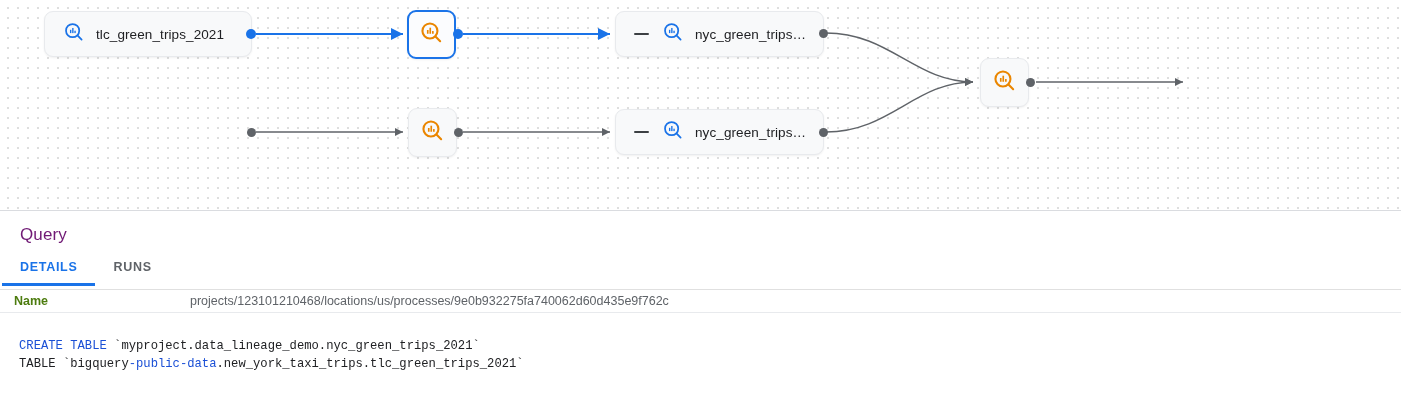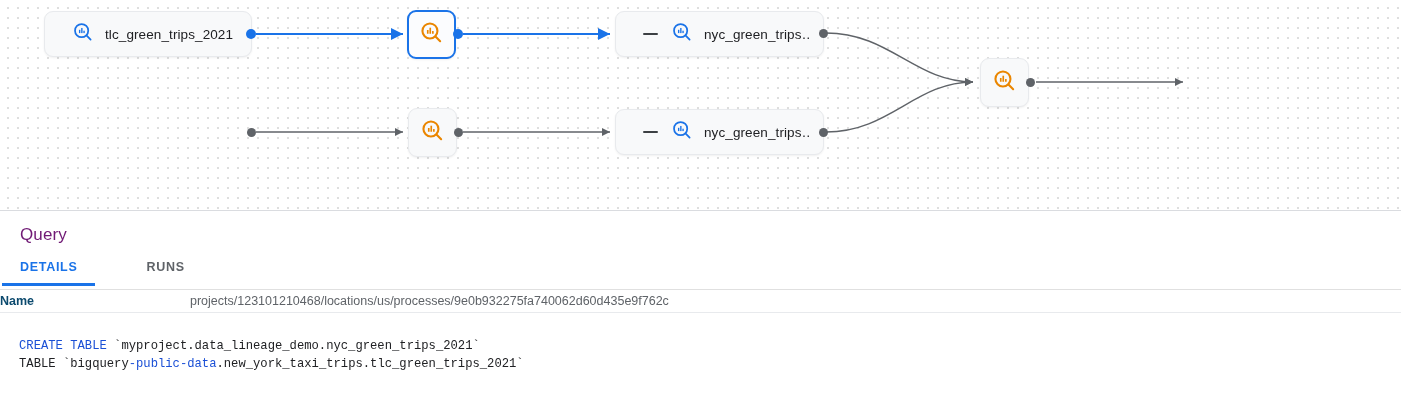--- a/index.html
+++ b/index.html
@@ -34,21 +34,21 @@
     position: absolute;
     background: #f8f9fa;
     border: 1px solid #e8eaed;
     border-radius: 9px;
     display: flex;
     align-items: center;
     box-shadow: 0 1px 2px rgba(60,64,67,.08);
   }
   .node.table {
     height: 46px;
-    padding-left: 27px;
+    padding-left: 18px;
     padding-right: 14px;
   }
   .node.process {
     width: 49px; height: 49px;
     justify-content: center;
   }
   .node.selected {
     border: 2px solid #1a73e8;
     background: #fbfcfe;
   }
@@ -111,21 +111,20 @@
     letter-spacing: .1px;
   }
   #tab-bar {
     position: relative;
     margin-top: 13px;
     height: 32px;
     border-bottom: 1px solid #e0e0e0;
     display: flex;
     align-items: flex-start;
     padding-left: 0;
-    gap: 33px;
   }
   .tab {
     font-size: 12.5px;
     font-weight: bold;
     letter-spacing: .7px;
     color: #5f6368;
     padding: 2px 18px 11px 18px;
     cursor: pointer;
     position: relative;
   }
@@ -142,23 +141,24 @@
   
   #details-table { width: 1401px; }
   .detail-row {
     display: flex;
     align-items: center;
     height: 23px;
     border-bottom: 1px solid #e8eaed;
   }
   .detail-label {
     width: 158px;
+    padding-left: 14px;
     font-size: 12.5px;
     font-weight: bold;
-    color: #0c4a6e;
+    color: #4d7c0f;
   }
   .detail-value {
     font-size: 12.5px;
     color: #5f6368;
     white-space: nowrap;
     padding-left: 32px;
   }
 
   
   #sql-block {

